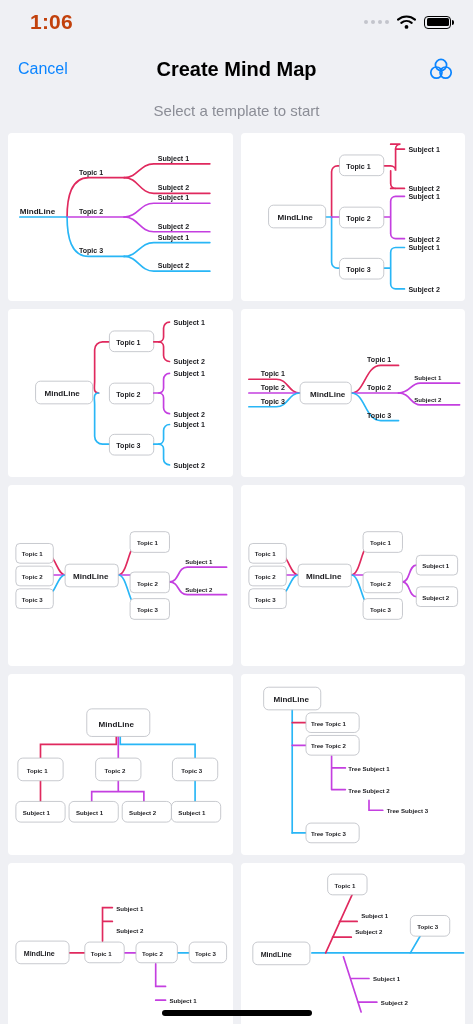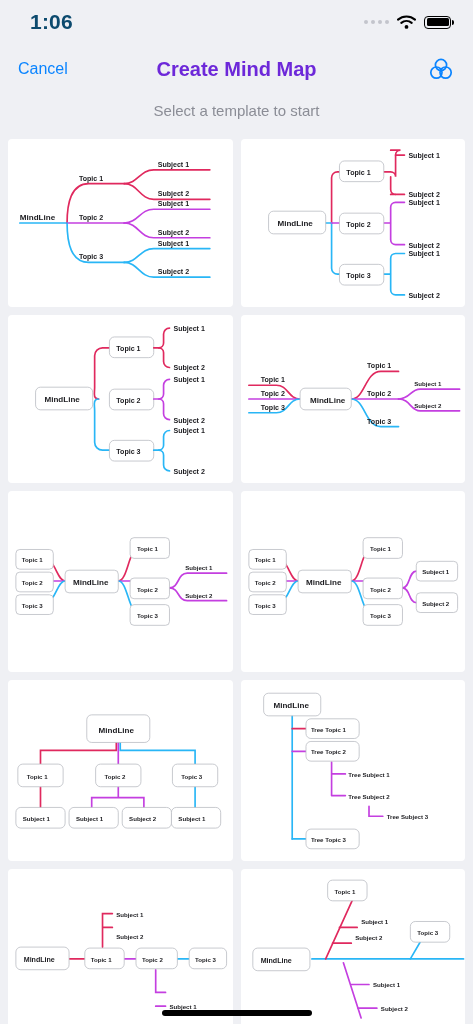--- a/index.html
+++ b/index.html
@@ -8,46 +8,46 @@
     font-family:"Liberation Sans", sans-serif;
     background:#eff0f4;
     overflow:hidden;
     position:relative;
   }
   
   .statusbar{
     height:44px; display:flex; align-items:center;
     justify-content:space-between; padding:0 22px 0 30px;
   }
-  .sb-time{ font-size:21px; font-weight:700; color:#0c4a6e; letter-spacing:.2px; }
+  .sb-time{ font-size:21px; font-weight:700; color:#c2410c; letter-spacing:.2px; }
   .sb-right{ display:flex; align-items:center; gap:8px; }
   .sb-dots{ display:flex; gap:3px; align-items:center; }
   .sb-dots i{ width:4px;height:4px;border-radius:50%;background:#c3c5cc;display:block; }
   .sb-batt{
     width:27px;height:13px;border:1.5px solid #000;border-radius:4px;
     position:relative; padding:1.5px;
   }
   .sb-batt::after{
     content:"";position:absolute;right:-3.5px;top:3.5px;width:2px;height:5px;
     background:#000;border-radius:0 2px 2px 0;
   }
   .sb-batt span{ display:block;height:100%;background:#000;border-radius:1.5px; }
   
   .navbar{
     height:50px; display:flex; align-items:center; padding:0 18px;
     position:relative;
   }
   .nav-cancel{ font-size:16px; color:#0a84ff; cursor:pointer; }
   .nav-title{
     position:absolute; left:0; right:0; text-align:center;
-    font-size:20px; font-weight:700; color:#6d28d9; pointer-events:none;
+    font-size:20px; font-weight:700; color:#000000; pointer-events:none;
   }
   .nav-icon{ margin-left:auto; cursor:pointer; display:flex; }
   .subtitle{
-    text-align:center; font-size:15px; color:#8b8d96; padding:8px 0 20px;
+    text-align:center; font-size:15px; color:#8b8d96; padding:8px 0 14px;
   }
   
   .grid{
     display:grid; grid-template-columns:1fr 1fr; gap:8px;
     padding:0 8px;
   }
   .card{
     background:#fff; border-radius:4px; position:relative;
     height:168px; overflow:hidden; cursor:pointer;
   }

